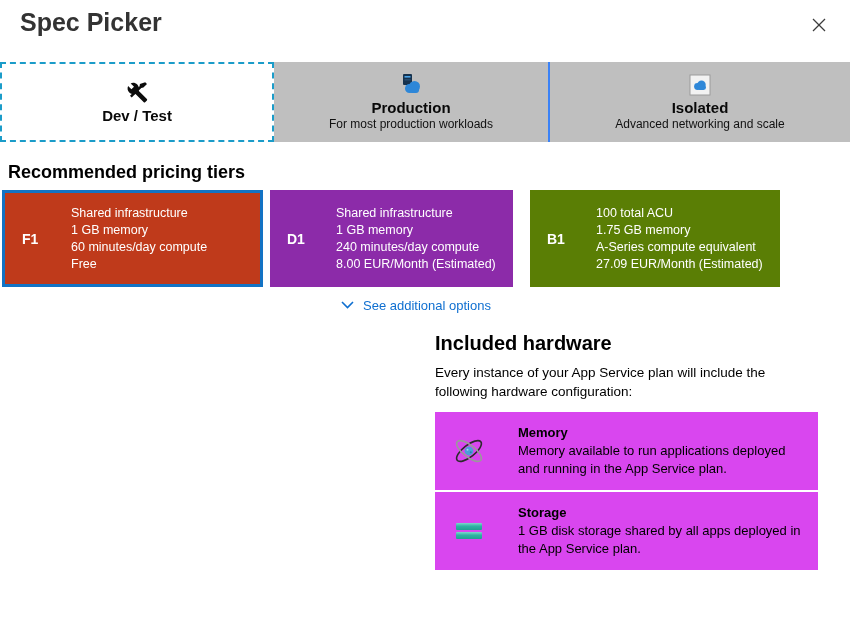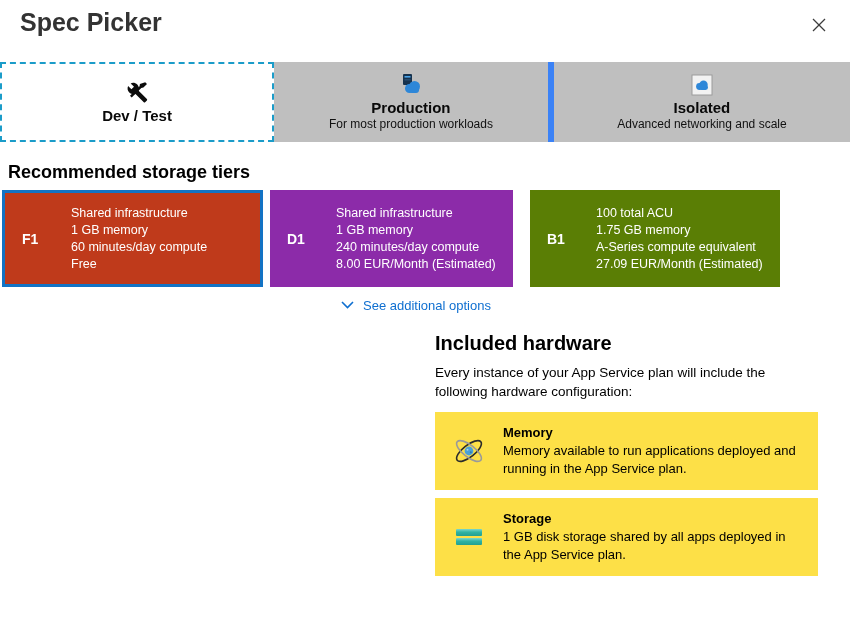--- a/index.html
+++ b/index.html
@@ -26,21 +26,21 @@
 
   
   .tabs { position: absolute; left: 0; top: 62px; width: 850px; height: 80px; display: flex; }
   .tab {
     height: 80px; display: flex; flex-direction: column;
     align-items: center; justify-content: center;
     background: #bfbfbf; cursor: pointer; text-align: center;
   }
   .tab.t0 { width: 283px; }
   .tab.t1 { width: 283px; }
-  .tab.t2 { width: 312px; border-left: 6px solid #3b82f6; }
+  .tab.t2 { width: 312px; border-left: 2px solid #3b82f6; }
   .tab.selected { background: #ffffff; border: 2px dashed #1b9cc9; }
   .tab-icon { height: 24px; display: flex; align-items: flex-end; justify-content: center; margin-bottom: 3px; }
   .tab-title { font-size: 15px; font-weight: 700; color: #090909; line-height: 18px; }
   .tab-sub { font-size: 12px; color: #111111; line-height: 15px; }
 
   
   .pricing-heading {
     position: absolute; left: 8px; top: 162px;
     font-size: 18px; font-weight: 700; color: #000;
   }
@@ -60,22 +60,22 @@
     display: flex; align-items: center; justify-content: center; gap: 9px;
     cursor: pointer;
   }
   .see-link-label { font-size: 13px; color: #0f6fd0; }
 
   
   .hardware { position: absolute; left: 435px; top: 332px; width: 383px; }
   .hw-heading { font-size: 20px; font-weight: 700; color: #000; margin-bottom: 8px; }
   .hw-desc { font-size: 13.5px; line-height: 19px; margin-bottom: 11px; }
   .hw-row {
-    background: #fde047; display: flex; align-items: center;
-    padding: 12px 14px; margin-bottom: 8px; min-height: 67px;
+    background: #d946ef; display: flex; align-items: center;
+    padding: 12px 14px; margin-bottom: 2px; min-height: 67px; gap: 15px;
   }
   .hw-row-icon { width: 40px; min-width: 40px; display: flex; align-items: center; justify-content: center; margin-right: 14px; }
   .hw-row-title { font-size: 13px; font-weight: 700; line-height: 18px; }
   .hw-row-text { font-size: 13px; line-height: 18px; }
 </style>
 </head>
 <body>
 
 <div class="header-title">Spec Picker</div>
 <button class="close-btn">
@@ -126,21 +126,21 @@
           <rect x="8" y="11" width="9" height="5" rx="2.4"></rect>
         </g>
       </svg>
     </span>
     <span class="tab-title">Isolated</span>
     <span class="tab-sub">Advanced networking and scale</span>
   </div>
 
 </div>
 
-<div class="pricing-heading">Recommended storage tiers</div>
+<div class="pricing-heading">Recommended pricing tiers</div>
 
 <div class="tier-card tier-f1 selected" style="background: rgb(191, 58, 27);">
   <span class="tier-code">F1</span>
   <span class="tier-lines">
     <div>Shared infrastructure</div>
     <div>1 GB memory</div>
     <div>60 minutes/day compute</div>
     <div>Free</div>
   </span>
 </div>

